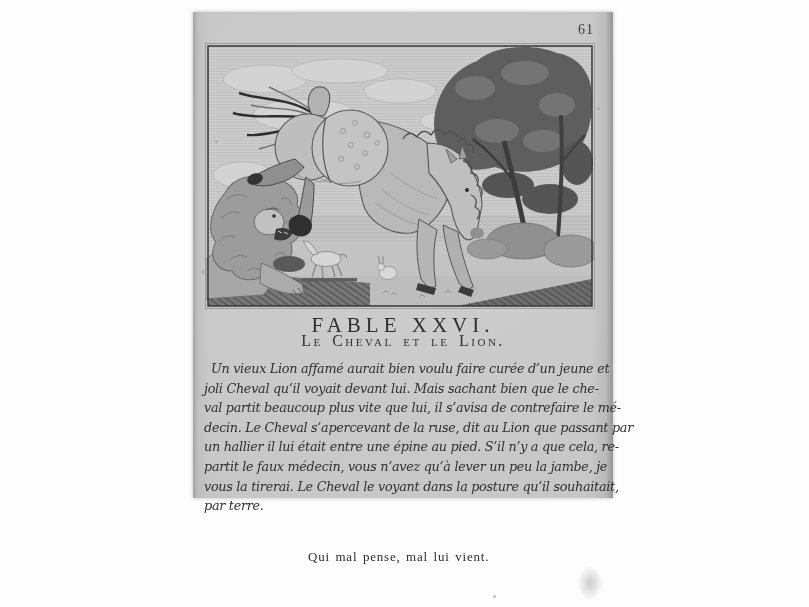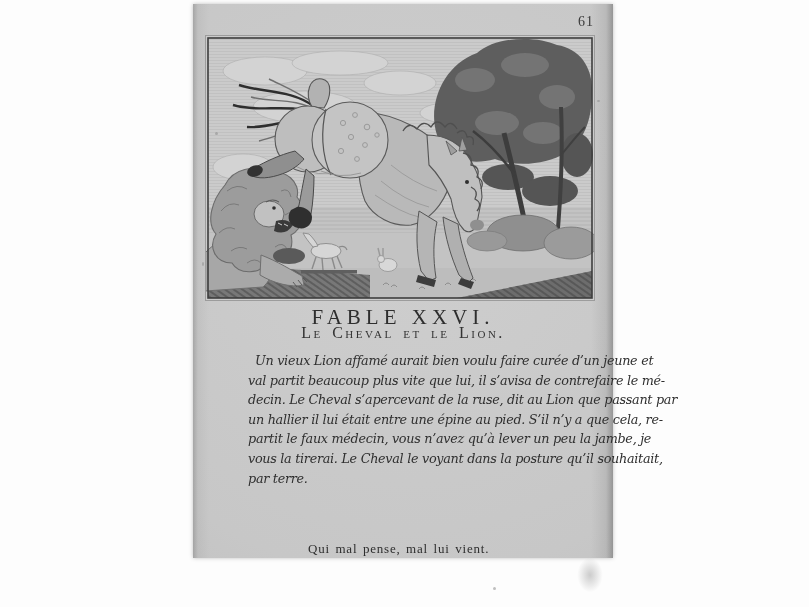--- a/index.html
+++ b/index.html
@@ -2,21 +2,21 @@
 <html><head>
 <meta charset="utf-8">
 <style>
   html,body{margin:0;padding:0;}
   body{width:809px;height:607px;background:#ffffff;overflow:hidden;
        font-family:"Liberation Serif", serif;}
   #stage{position:relative;width:809px;height:607px;background:#fdfdfd;}
 
   
   #book-page{
-    position:absolute;left:193px;top:4px;width:420px;height:554px;
+    position:absolute;left:193px;top:12px;width:420px;height:486px;
     background:
       linear-gradient(90deg, rgba(110,110,110,.38) 0px, rgba(120,120,120,.10) 5px, rgba(120,120,120,0) 16px),
       linear-gradient(270deg, rgba(100,100,100,.50) 0px, rgba(120,120,120,.18) 7px, rgba(130,130,130,0) 22px),
       radial-gradient(130% 95% at 52% 42%, #cecece 0%, #c7c7c7 65%, #bdbdbd 100%);
     box-shadow:0 0 4px rgba(0,0,0,.25);
   }
 
   .pagenum{
     position:absolute;top:10px;right:19px;
     font-size:14px;color:#3a3a3a;letter-spacing:1px;
@@ -38,21 +38,20 @@
     position:absolute;left:0;top:320px;width:100%;
     text-align:center;font-variant:small-caps;
     font-size:16px;color:#333;letter-spacing:2.5px;word-spacing:3px;white-space:nowrap;
   }
 
   .bodytext{
     position:absolute;left:11px;top:347px;width:402px;
     font-family:"DejaVu Serif", serif;font-style:italic;
     font-size:12.8px;line-height:19.6px;letter-spacing:-0.3px;
     color:#2f2f2f;
-    margin-left:44px;
   }
   .bodytext .line{white-space:nowrap;}
   .bodytext .line.first{text-indent:7px;}
 
   .moral{
     position:absolute;left:115px;top:537px;
     font-size:13px;color:#2e2e2e;letter-spacing:0.8px;word-spacing:1.5px;
     white-space:nowrap;
   }
 
@@ -248,20 +247,21 @@
         <rect x="0.5" y="0.5" width="389" height="265" fill="none" stroke="#9c9c9c" stroke-width="1"></rect>
         <rect x="3" y="3" width="384" height="260" fill="none" stroke="#3e3e3e" stroke-width="1.6"></rect>
       </svg>
     </div>
 
     <div class="title">FABLE XXVI.</div>
     <div class="subtitle">Le Cheval et le Lion.</div>
 
     <div class="bodytext">
       <div class="line first">Un vieux Lion affamé aurait bien voulu faire curée d’un jeune et</div>
+      <div class="line">joli Cheval qu’il voyait devant lui. Mais sachant bien que le che-</div>
       <div class="line">val partit beaucoup plus vite que lui, il s’avisa de contrefaire le mé-</div>
       <div class="line">decin. Le Cheval s’apercevant de la ruse, dit au Lion que passant par</div>
       <div class="line">un hallier il lui était entre une épine au pied. S’il n’y a que cela, re-</div>
       <div class="line">partit le faux médecin, vous n’avez qu’à lever un peu la jambe, je</div>
       <div class="line">vous la tirerai. Le Cheval le voyant dans la posture qu’il souhaitait,</div>
       <div class="line">par terre.</div>
     </div>
 
     <div class="moral">Qui mal pense, mal lui vient.</div>
 

